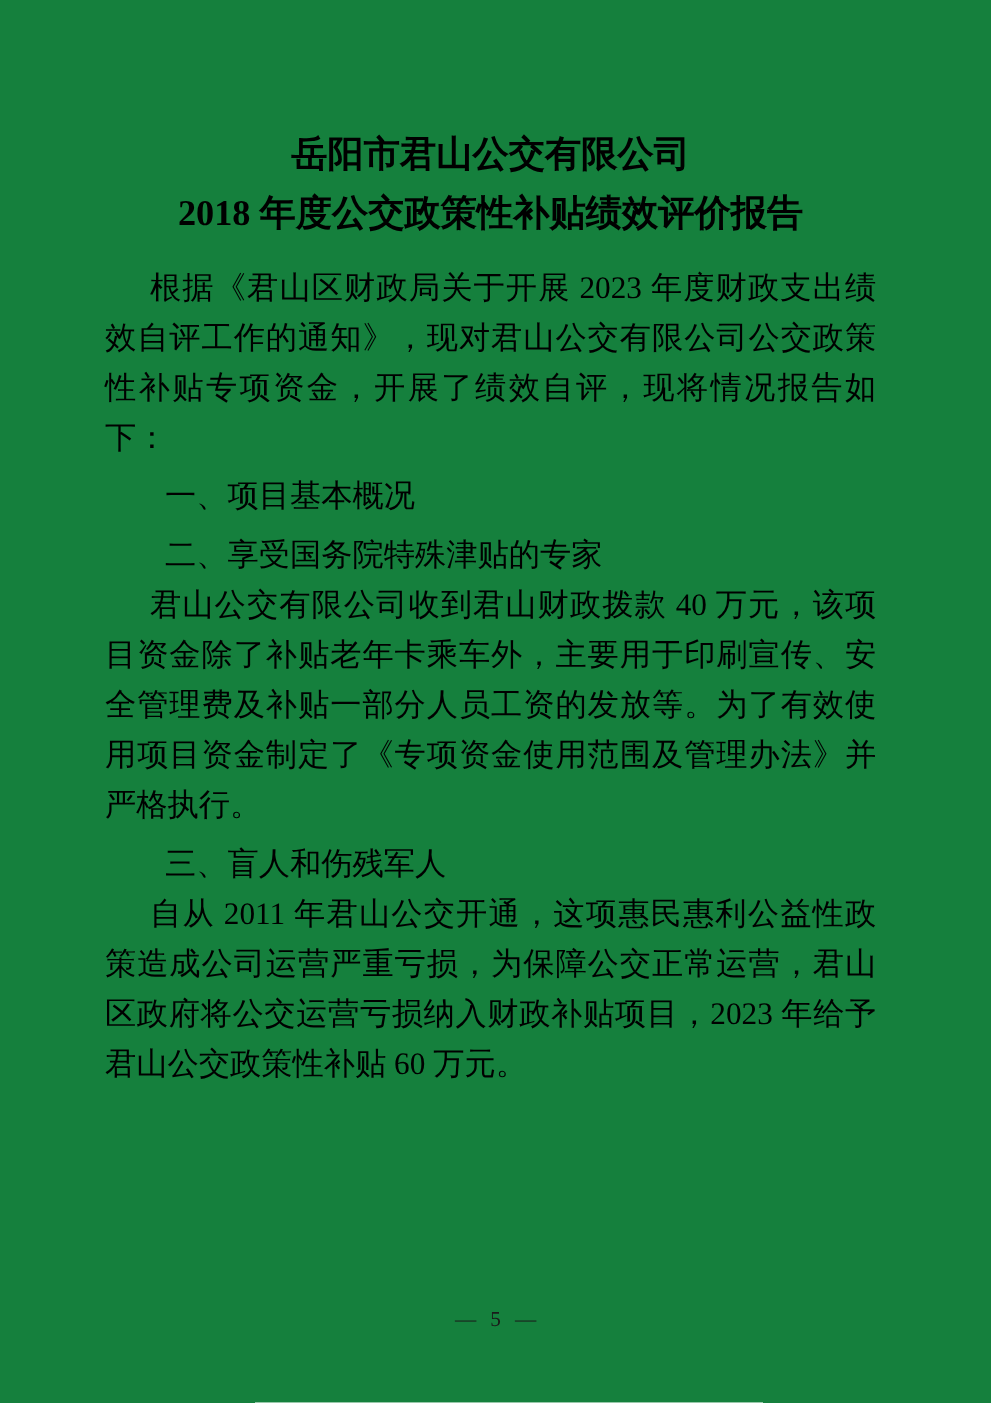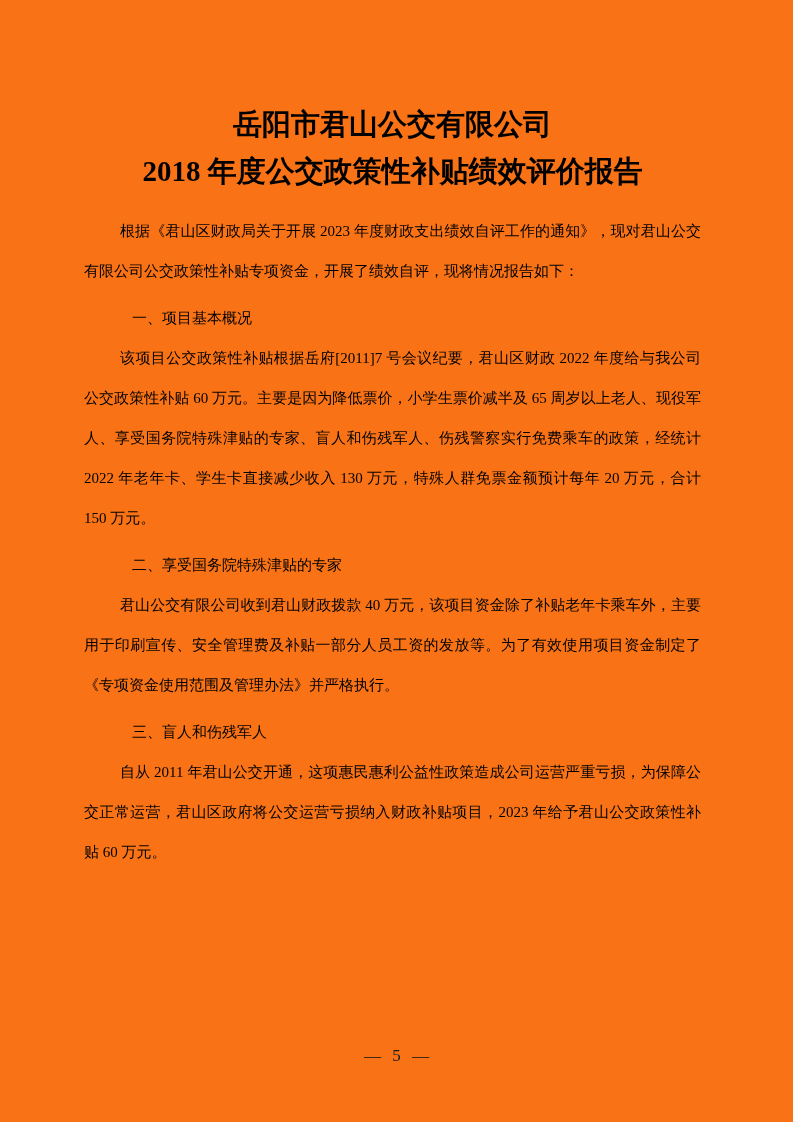--- a/index.html
+++ b/index.html
@@ -6,40 +6,40 @@
   html, body {
     margin: 0;
     padding: 0;
     background: #ffffff;
   }
   .page {
     position: relative;
     width: 793px;
     height: 1122px;
     margin: 0 auto;
-    background: #f97316;
+    background: #15803d;
     color: #000000;
     box-sizing: border-box;
     padding: 0 92px 0 84px;
     overflow: hidden;
     font-family: "Liberation Serif", "DejaVu Serif", serif;
   }
   .title-block {
     padding-top: 101px;
     text-align: center;
   }
   .title-line {
     font-size: 29px;
     line-height: 47px;
     font-weight: 700;
     white-space: nowrap;
   }
   .body-block {
     margin-top: 16px;
-    font-size: 15px;
+    font-size: 25px;
     line-height: 40px;
     text-align: justify;
     text-justify: inter-ideograph;
   }
   .paragraph {
     margin: 0;
     text-indent: 36px;
   }
   .heading {
     margin: 7px 0 0 0;
@@ -65,21 +65,20 @@
 <div class="page">
 
   <div class="title-block">
     <div class="title-line">岳阳市君山公交有限公司</div>
     <div class="title-line">2018 年度公交政策性补贴绩效评价报告</div>
   </div>
 
   <div class="body-block" id="body-blocks">
       <p class="paragraph">根据《君山区财政局关于开展 2023 年度财政支出绩效自评工作的通知》，现对君山公交有限公司公交政策性补贴专项资金，开展了绩效自评，现将情况报告如下：</p>
       <p class="heading"><span class="h-num">一、</span><span class="h-text">项目基本概况</span></p>
-      <p class="paragraph">该项目公交政策性补贴根据岳府[2011]7 号会议纪要，君山区财政 2022 年度给与我公司公交政策性补贴 60 万元。主要是因为降低票价，小学生票价减半及 65 周岁以上老人、现役军人、享受国务院特殊津贴的专家、盲人和伤残军人、伤残警察实行免费乘车的政策，经统计 2022 年老年卡、学生卡直接减少收入 130 万元，特殊人群免票金额预计每年 20 万元，合计 150 万元。</p>
       <p class="heading"><span class="h-num">二、</span><span class="h-text">享受国务院特殊津贴的专家</span></p>
       <p class="paragraph">君山公交有限公司收到君山财政拨款 40 万元，该项目资金除了补贴老年卡乘车外，主要用于印刷宣传、安全管理费及补贴一部分人员工资的发放等。为了有效使用项目资金制定了《专项资金使用范围及管理办法》并严格执行。</p>
       <p class="heading"><span class="h-num">三、</span><span class="h-text">盲人和伤残军人</span></p>
       <p class="paragraph">自从 2011 年君山公交开通，这项惠民惠利公益性政策造成公司运营严重亏损，为保障公交正常运营，君山区政府将公交运营亏损纳入财政补贴项目，2023 年给予君山公交政策性补贴 60 万元。</p>
     </div>
 
   <div class="footer">— 5 —</div>
 
 </div>
 

